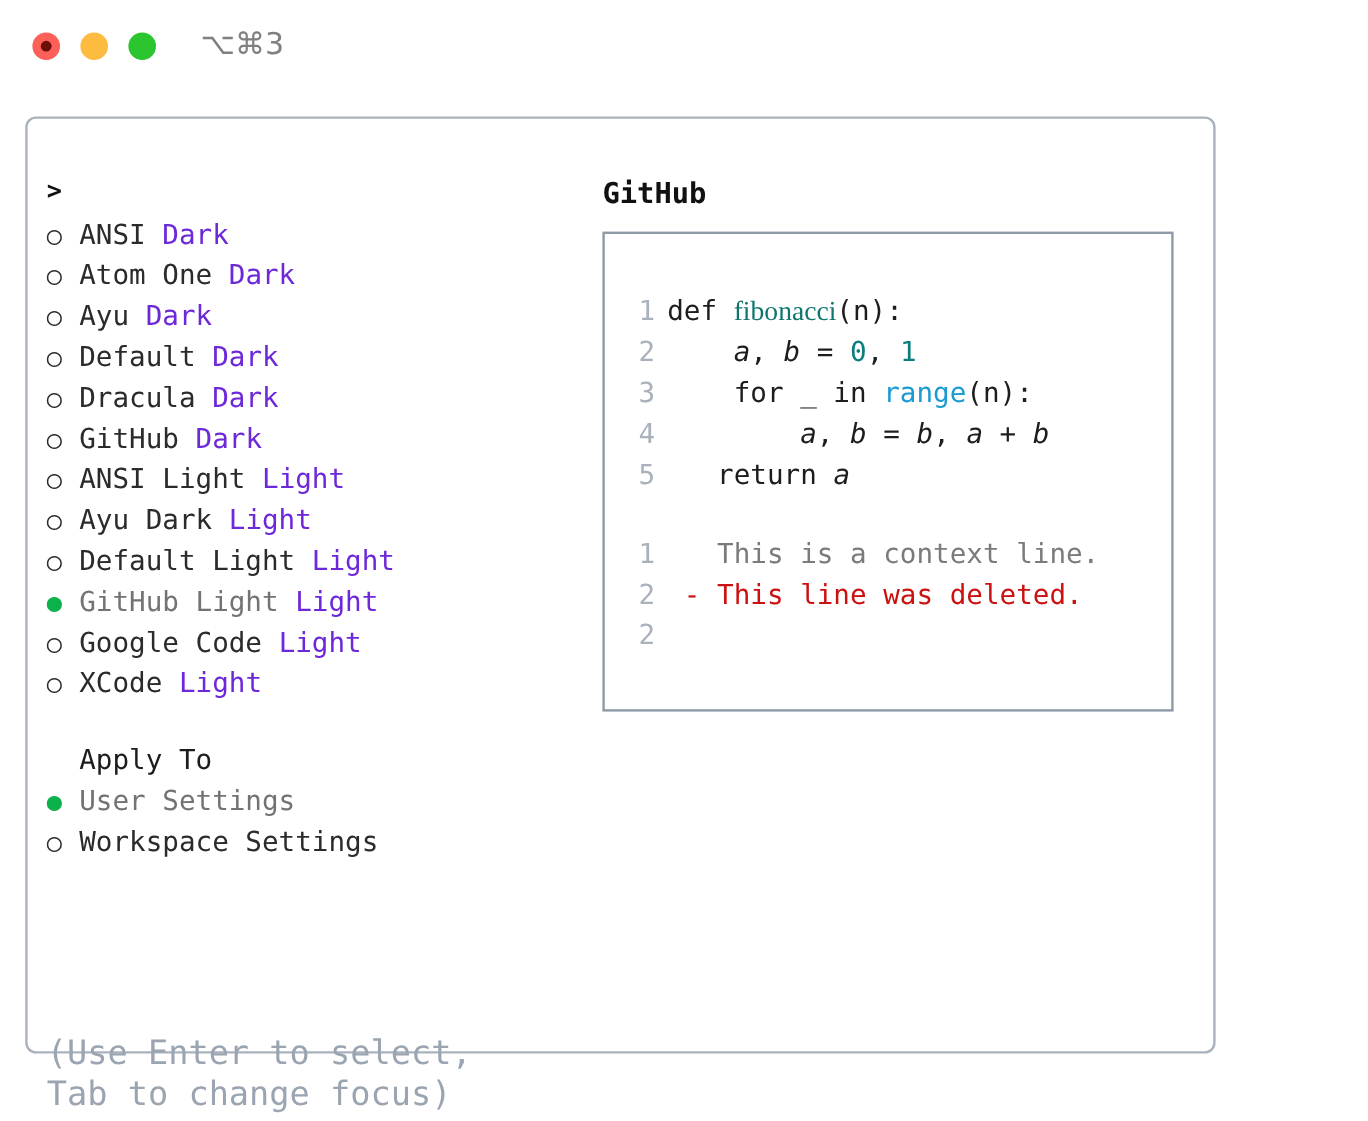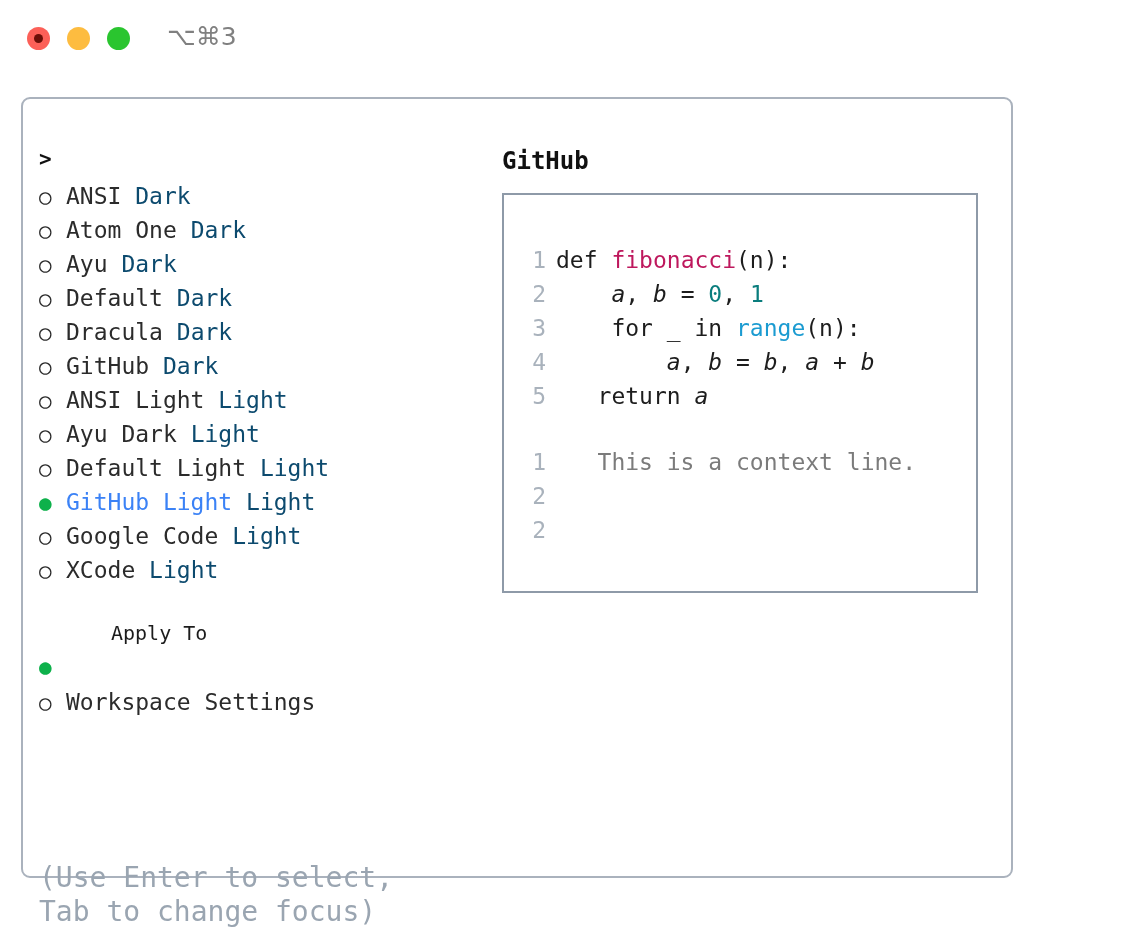--- a/index.html
+++ b/index.html
@@ -99,28 +99,27 @@
 
   .head-row {
     font-weight: bold;
     color: #111111;
     font-size: 24px;
     height: 36px;
   }
   .head-row .marker { color: #111111; font-weight: bold; }
 
   .item-label { color: #2b2b2b; }
-  .item-label.selected { color: #3b82f6; }
-  .item-tag { color: #0c4a6e; }
+  .item-label.selected { color: #737373; }
+  .item-tag { color: #6d28d9; }
   .sp { color: transparent; }
 
   .section-title {
     color: #1c1c1c;
-    font-size: 20px;
-    margin-left: 45px;
+    font-size: 23px;
   }
 
   #apply-block { margin-top: 30px; }
 
   #hint {
     position: absolute;
     left: 16px;
     top: 762px;
     width: 420px;
     font-size: 28px;
@@ -161,21 +160,21 @@
   .lineno {
     display: inline-block;
     width: 24px;
     flex: 0 0 24px;
     text-align: right;
     color: #a9b2bc;
     margin-right: 10px;
   }
   .tok-plain { color: #1d1d1d; }
   .tok-kw    { color: #1d1d1d; }
-  .tok-fn    { color: #be185d; }
+  .tok-fn    { color: #0f766e; font-family: Liberation Serif, serif; }
   .tok-num   { color: #0a7d7d; }
   .tok-builtin { color: #1b9bd1; }
   .tok-var   { color: #1d1d1d; font-style: italic; }
 
   .diff-area {
     position: absolute;
     left: 18px;
     top: 250px;
     font-size: 23px;
     line-height: 34px;
@@ -220,31 +219,31 @@
           <div class="row"><span class="marker sel">●</span><span class="item-label selected">GitHub Light</span><span class="sp"> </span><span class="item-tag">Light</span></div>
           <div class="row"><span class="marker">○</span><span class="item-label">Google Code</span><span class="sp"> </span><span class="item-tag">Light</span></div>
           <div class="row"><span class="marker">○</span><span class="item-label">XCode</span><span class="sp"> </span><span class="item-tag">Light</span></div>
         </div>
 
       <div id="apply-block">
         <div class="row">
           <span class="marker blank">○</span><span class="section-title">Apply To</span>
         </div>
         <div id="apply-list">
-            <div class="row"><span class="marker sel">●</span></div>
+            <div class="row"><span class="marker sel">●</span><span class="item-label selected">User Settings</span></div>
             <div class="row"><span class="marker">○</span><span class="item-label">Workspace Settings</span></div>
           </div>
       </div>
     </div>
 
     <div id="hint">(Use Enter to select, Tab to change focus)</div>
 
     <div id="right-col">
       <div id="preview-title">GitHub</div>
 
       <div id="preview-box">
         <div class="code-area" id="code-area"><div class="cl"><span class="lineno">1</span><span class="tok-kw">def </span><span class="tok-fn">fibonacci</span><span class="tok-plain">(n):</span></div><div class="cl"><span class="lineno">2</span><span class="tok-plain">    </span><span class="tok-var">a</span><span class="tok-plain">, </span><span class="tok-var">b</span><span class="tok-plain"> = </span><span class="tok-num">0</span><span class="tok-plain">, </span><span class="tok-num">1</span></div><div class="cl"><span class="lineno">3</span><span class="tok-plain">    for _ in </span><span class="tok-builtin">range</span><span class="tok-plain">(n):</span></div><div class="cl"><span class="lineno">4</span><span class="tok-plain">        </span><span class="tok-var">a</span><span class="tok-plain">, </span><span class="tok-var">b</span><span class="tok-plain"> = </span><span class="tok-var">b</span><span class="tok-plain">, </span><span class="tok-var">a</span><span class="tok-plain"> + </span><span class="tok-var">b</span></div><div class="cl"><span class="lineno">5</span><span class="tok-plain">   return </span><span class="tok-var">a</span></div></div>
-        <div class="diff-area" id="diff-area"><div class="cl"><span class="lineno">1</span><span class="diff-ctx">   This is a context line.</span></div><div class="cl"><span class="lineno">2</span></div><div class="cl"><span class="lineno">2</span></div></div>
+        <div class="diff-area" id="diff-area"><div class="cl"><span class="lineno">1</span><span class="diff-ctx">   This is a context line.</span></div><div class="cl"><span class="lineno">2</span><span class="diff-del"> - This line was deleted.</span></div><div class="cl"><span class="lineno">2</span></div></div>
       </div>
     </div>
 
   </div>
 </div>
 
 </body></html>

